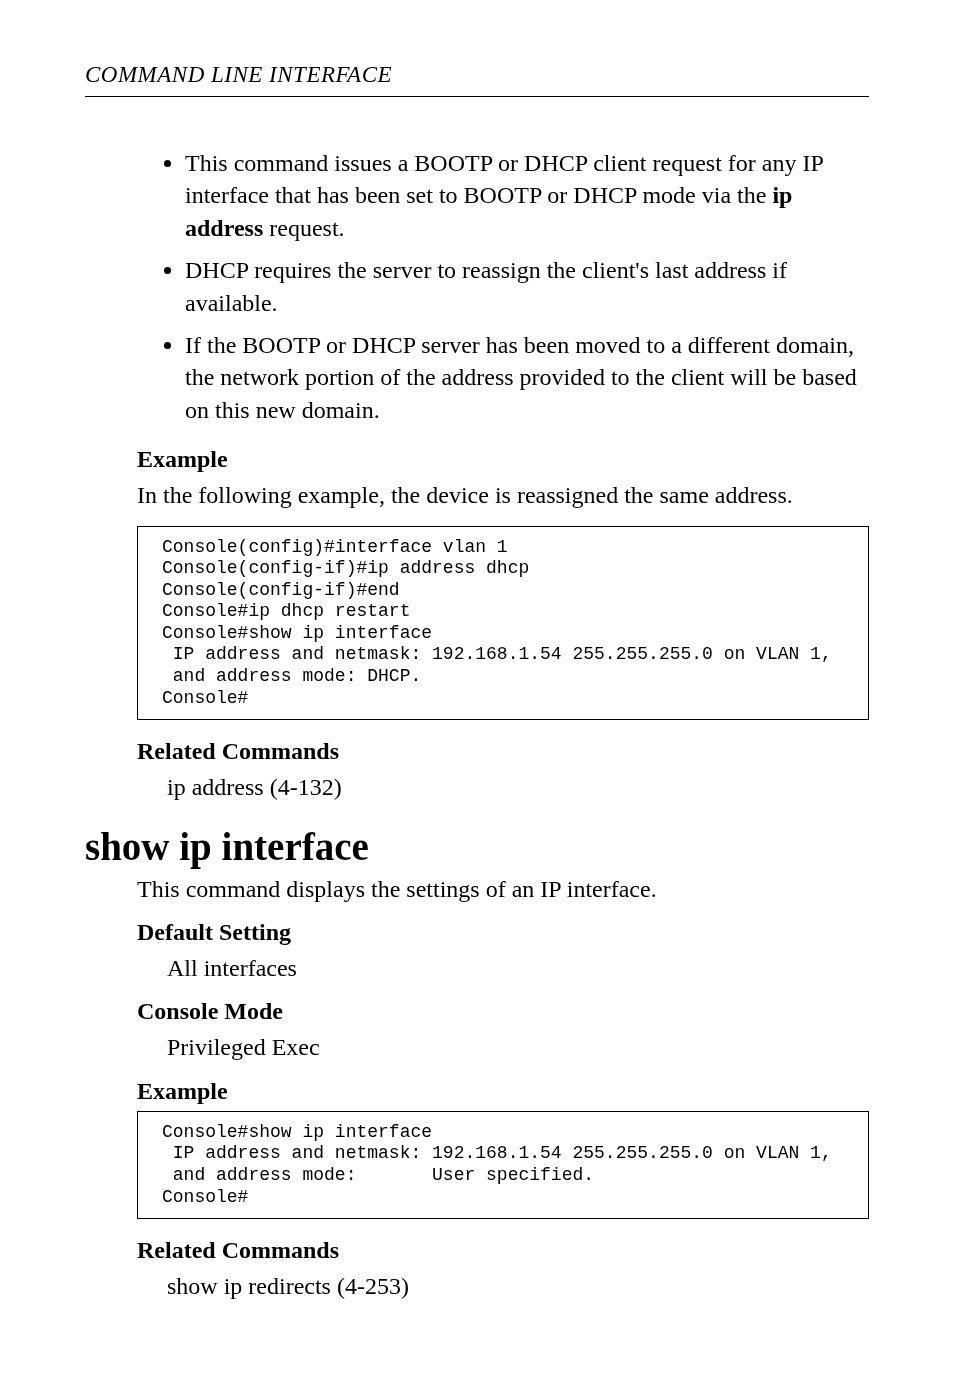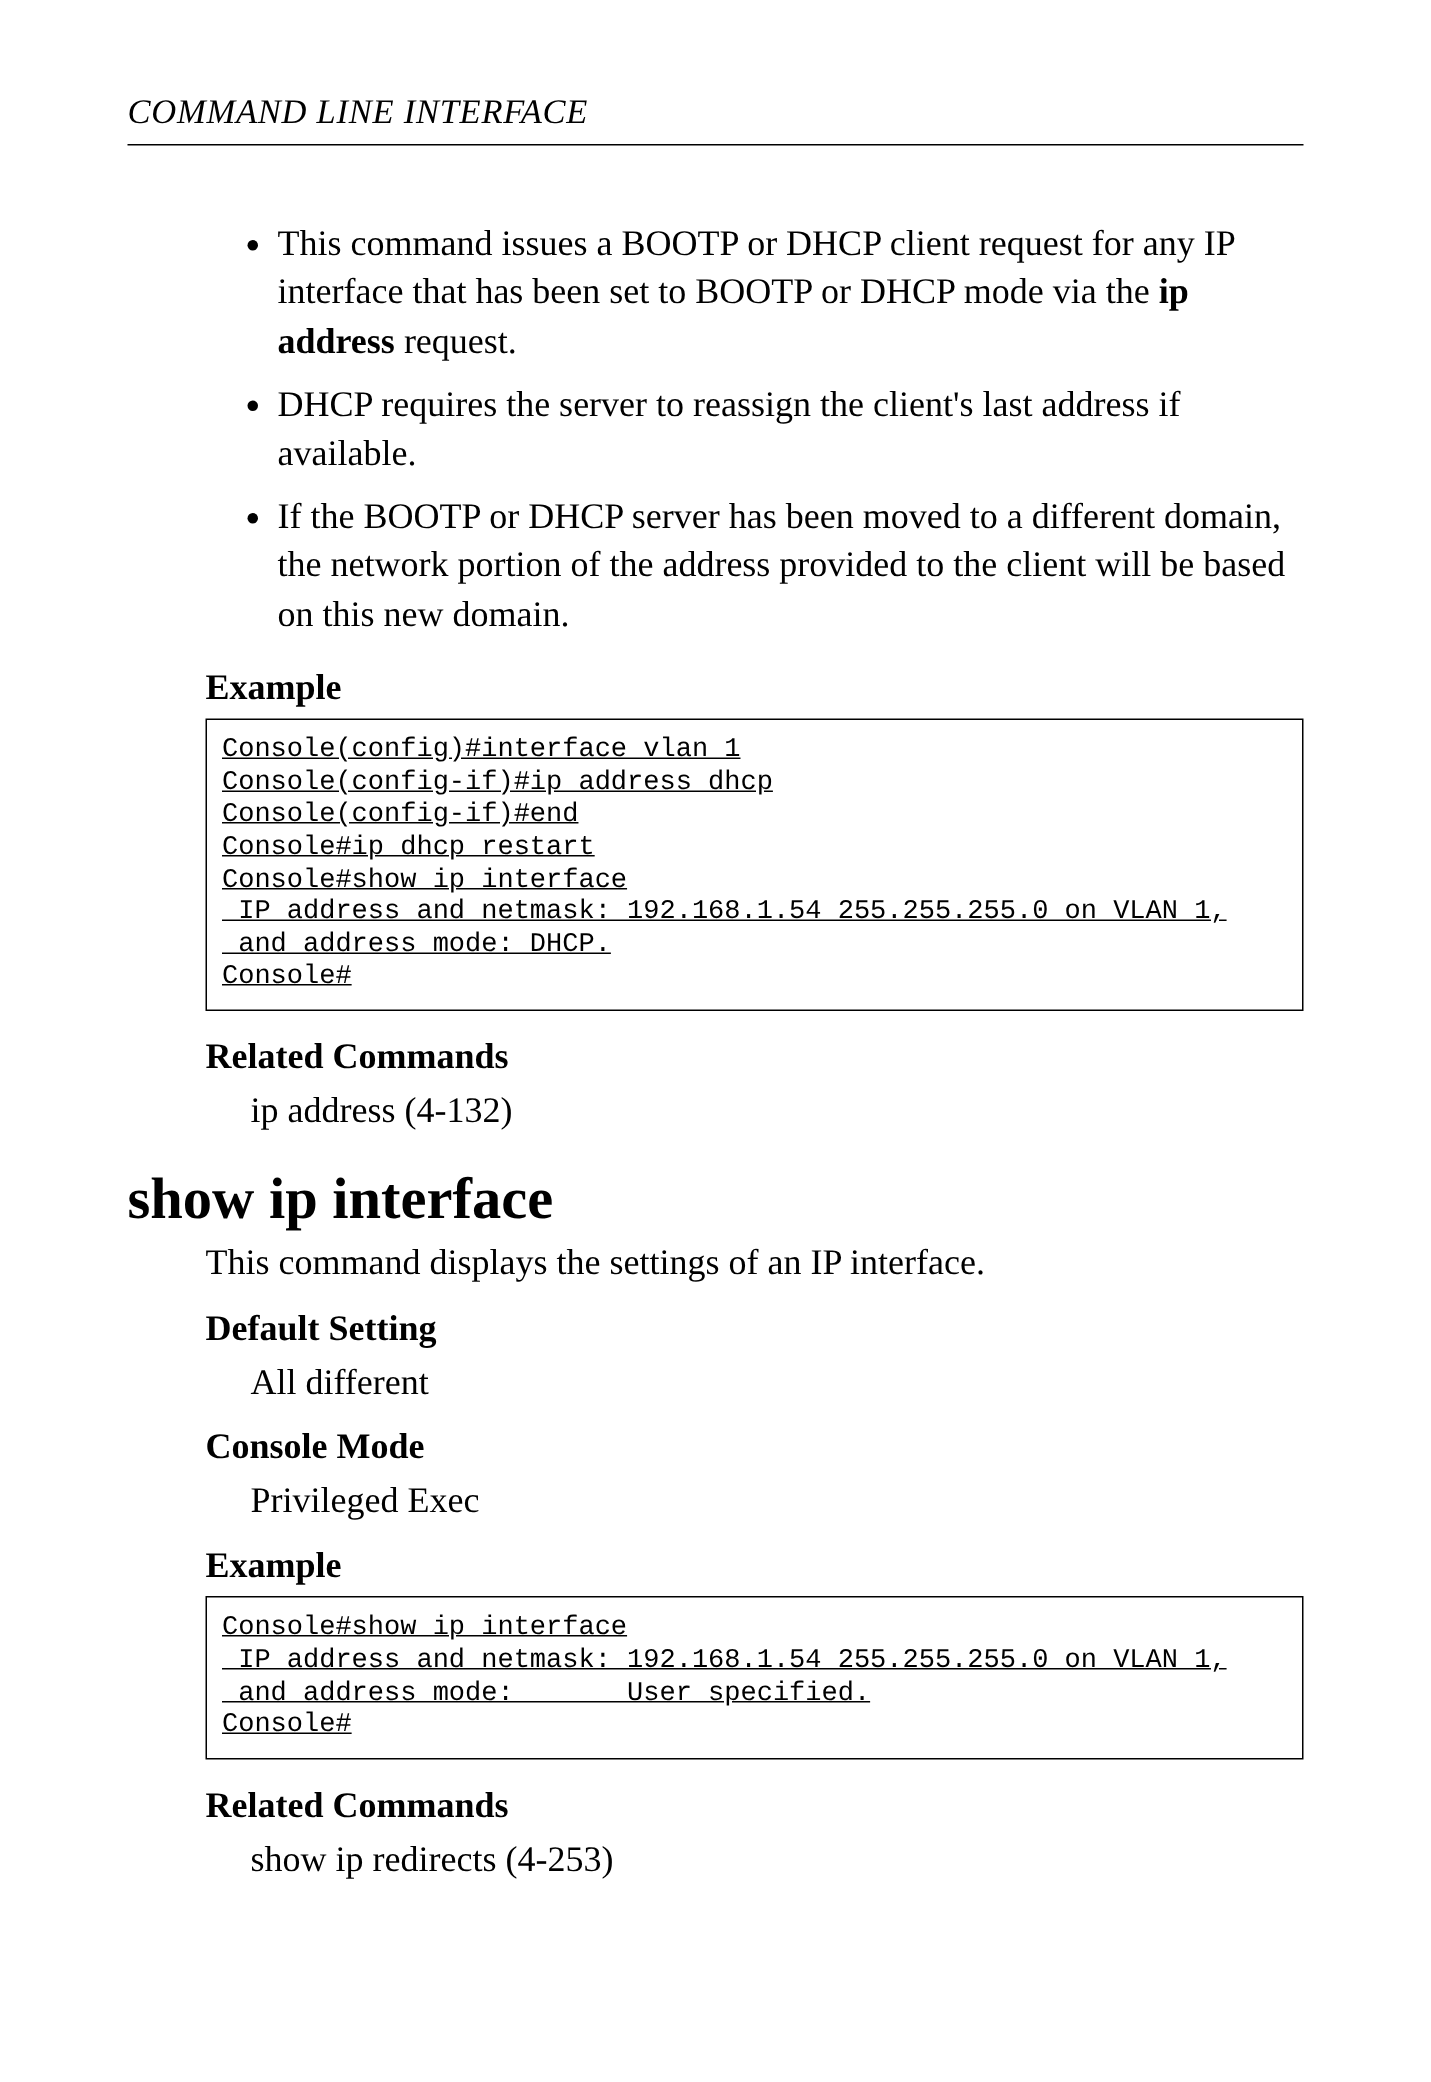--- a/index.html
+++ b/index.html
@@ -43,28 +43,27 @@
     margin-bottom: 10px;
   }
   .para {
     font-size: 24px;
     line-height: 1.35;
     margin: 4px 0 14px 0;
   }
   .bold { font-weight: bold; }
   .codebox {
     border: 1px solid #000;
-    padding: 10px 10px;
+    padding: 10px 24px;
     margin: 6px 0 18px 0;
     font-family: 'Courier New', Courier, monospace;
     font-size: 18px;
     line-height: 1.2;
     white-space: pre;
     overflow: hidden;
-    text-decoration: underline;
   }
   .indent {
     margin-left: 30px;
   }
   h2.cmd {
     font-size: 39px;
     font-weight: bold;
     margin: 20px 0 4px -52px;
   }
   .pagenum {
@@ -87,37 +86,38 @@
       </li>
       <li>
         <span>DHCP requires the server to reassign the client's last address if available.</span>
       </li>
       <li>
         <span>If the BOOTP or DHCP server has been moved to a different domain, the network portion of the address provided to the client will be based on this new domain.</span>
       </li>
     </ul>
 
     <div class="subhead">Example</div>
+    <div class="para">In the following example, the device is reassigned the same address.</div>
     <div class="codebox">Console(config)#interface vlan 1
 Console(config-if)#ip address dhcp
 Console(config-if)#end
 Console#ip dhcp restart
 Console#show ip interface
  IP address and netmask: 192.168.1.54 255.255.255.0 on VLAN 1,
  and address mode: DHCP.
 Console#</div>
 
     <div class="subhead">Related Commands</div>
     <div class="para indent">ip address (4-132)</div>
 
     <h2 class="cmd">show ip interface</h2>
     <div class="para">This command displays the settings of an IP interface.</div>
 
     <div class="subhead">Default Setting</div>
-    <div class="para indent">All different</div>
+    <div class="para indent">All interfaces</div>
 
     <div class="subhead">Console Mode</div>
     <div class="para indent">Privileged Exec</div>
 
     <div class="subhead">Example</div>
     <div class="codebox">Console#show ip interface
  IP address and netmask: 192.168.1.54 255.255.255.0 on VLAN 1,
  and address mode:       User specified.
 Console#</div>
 

